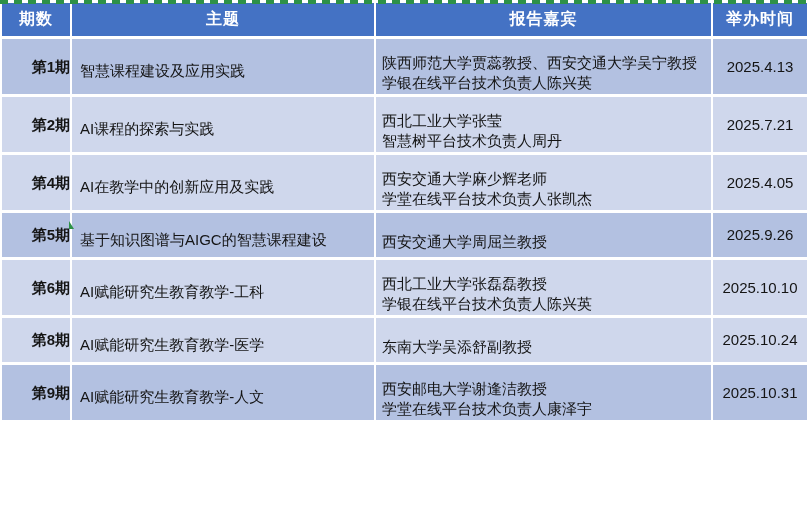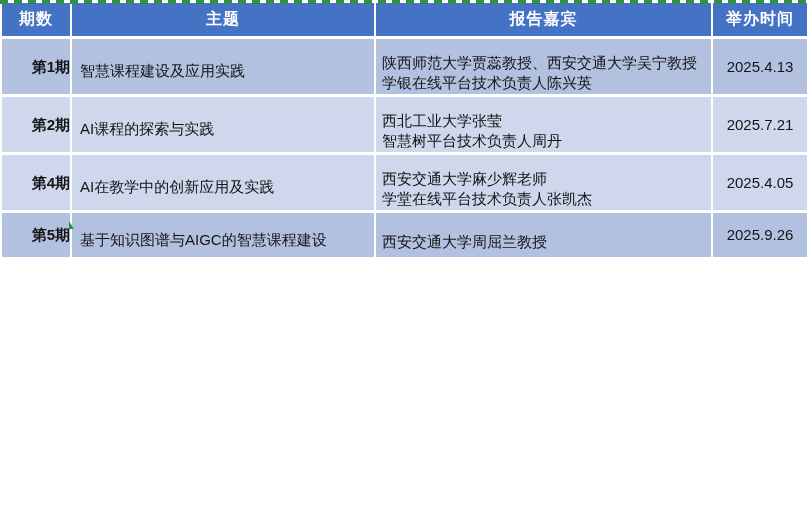--- a/index.html
+++ b/index.html
@@ -120,21 +120,47 @@
 
   <tr class="odd">
     <td class="c-period">第5期</td>
     <td class="c-topic">基于知识图谱与AIGC的智慧课程建设</td>
     <td class="c-guests">
             <div class="guest-line">西安交通大学周屈兰教授</div>
           </td>
     <td class="c-date">2025.9.26</td>
   </tr>
 
+  <tr class="even">
+    <td class="c-period">第6期</td>
+    <td class="c-topic">AI赋能研究生教育教学-工科</td>
+    <td class="c-guests">
+            <div class="guest-line">西北工业大学张磊磊教授</div>
+            <div class="guest-line">学银在线平台技术负责人陈兴英</div>
+          </td>
+    <td class="c-date">2025.10.10</td>
+  </tr>
 
 
+  <tr class="even">
+    <td class="c-period">第8期</td>
+    <td class="c-topic">AI赋能研究生教育教学-医学</td>
+    <td class="c-guests">
+            <div class="guest-line">东南大学吴添舒副教授</div>
+          </td>
+    <td class="c-date">2025.10.24</td>
+  </tr>
 
+  <tr class="odd">
+    <td class="c-period">第9期</td>
+    <td class="c-topic">AI赋能研究生教育教学-人文</td>
+    <td class="c-guests">
+            <div class="guest-line">西安邮电大学谢逢洁教授</div>
+            <div class="guest-line">学堂在线平台技术负责人康泽宇</div>
+          </td>
+    <td class="c-date">2025.10.31</td>
+  </tr>
 
 </tbody>
   </table>
 
   <div class="green-marker"></div>
 </div>
 
 </body></html>

